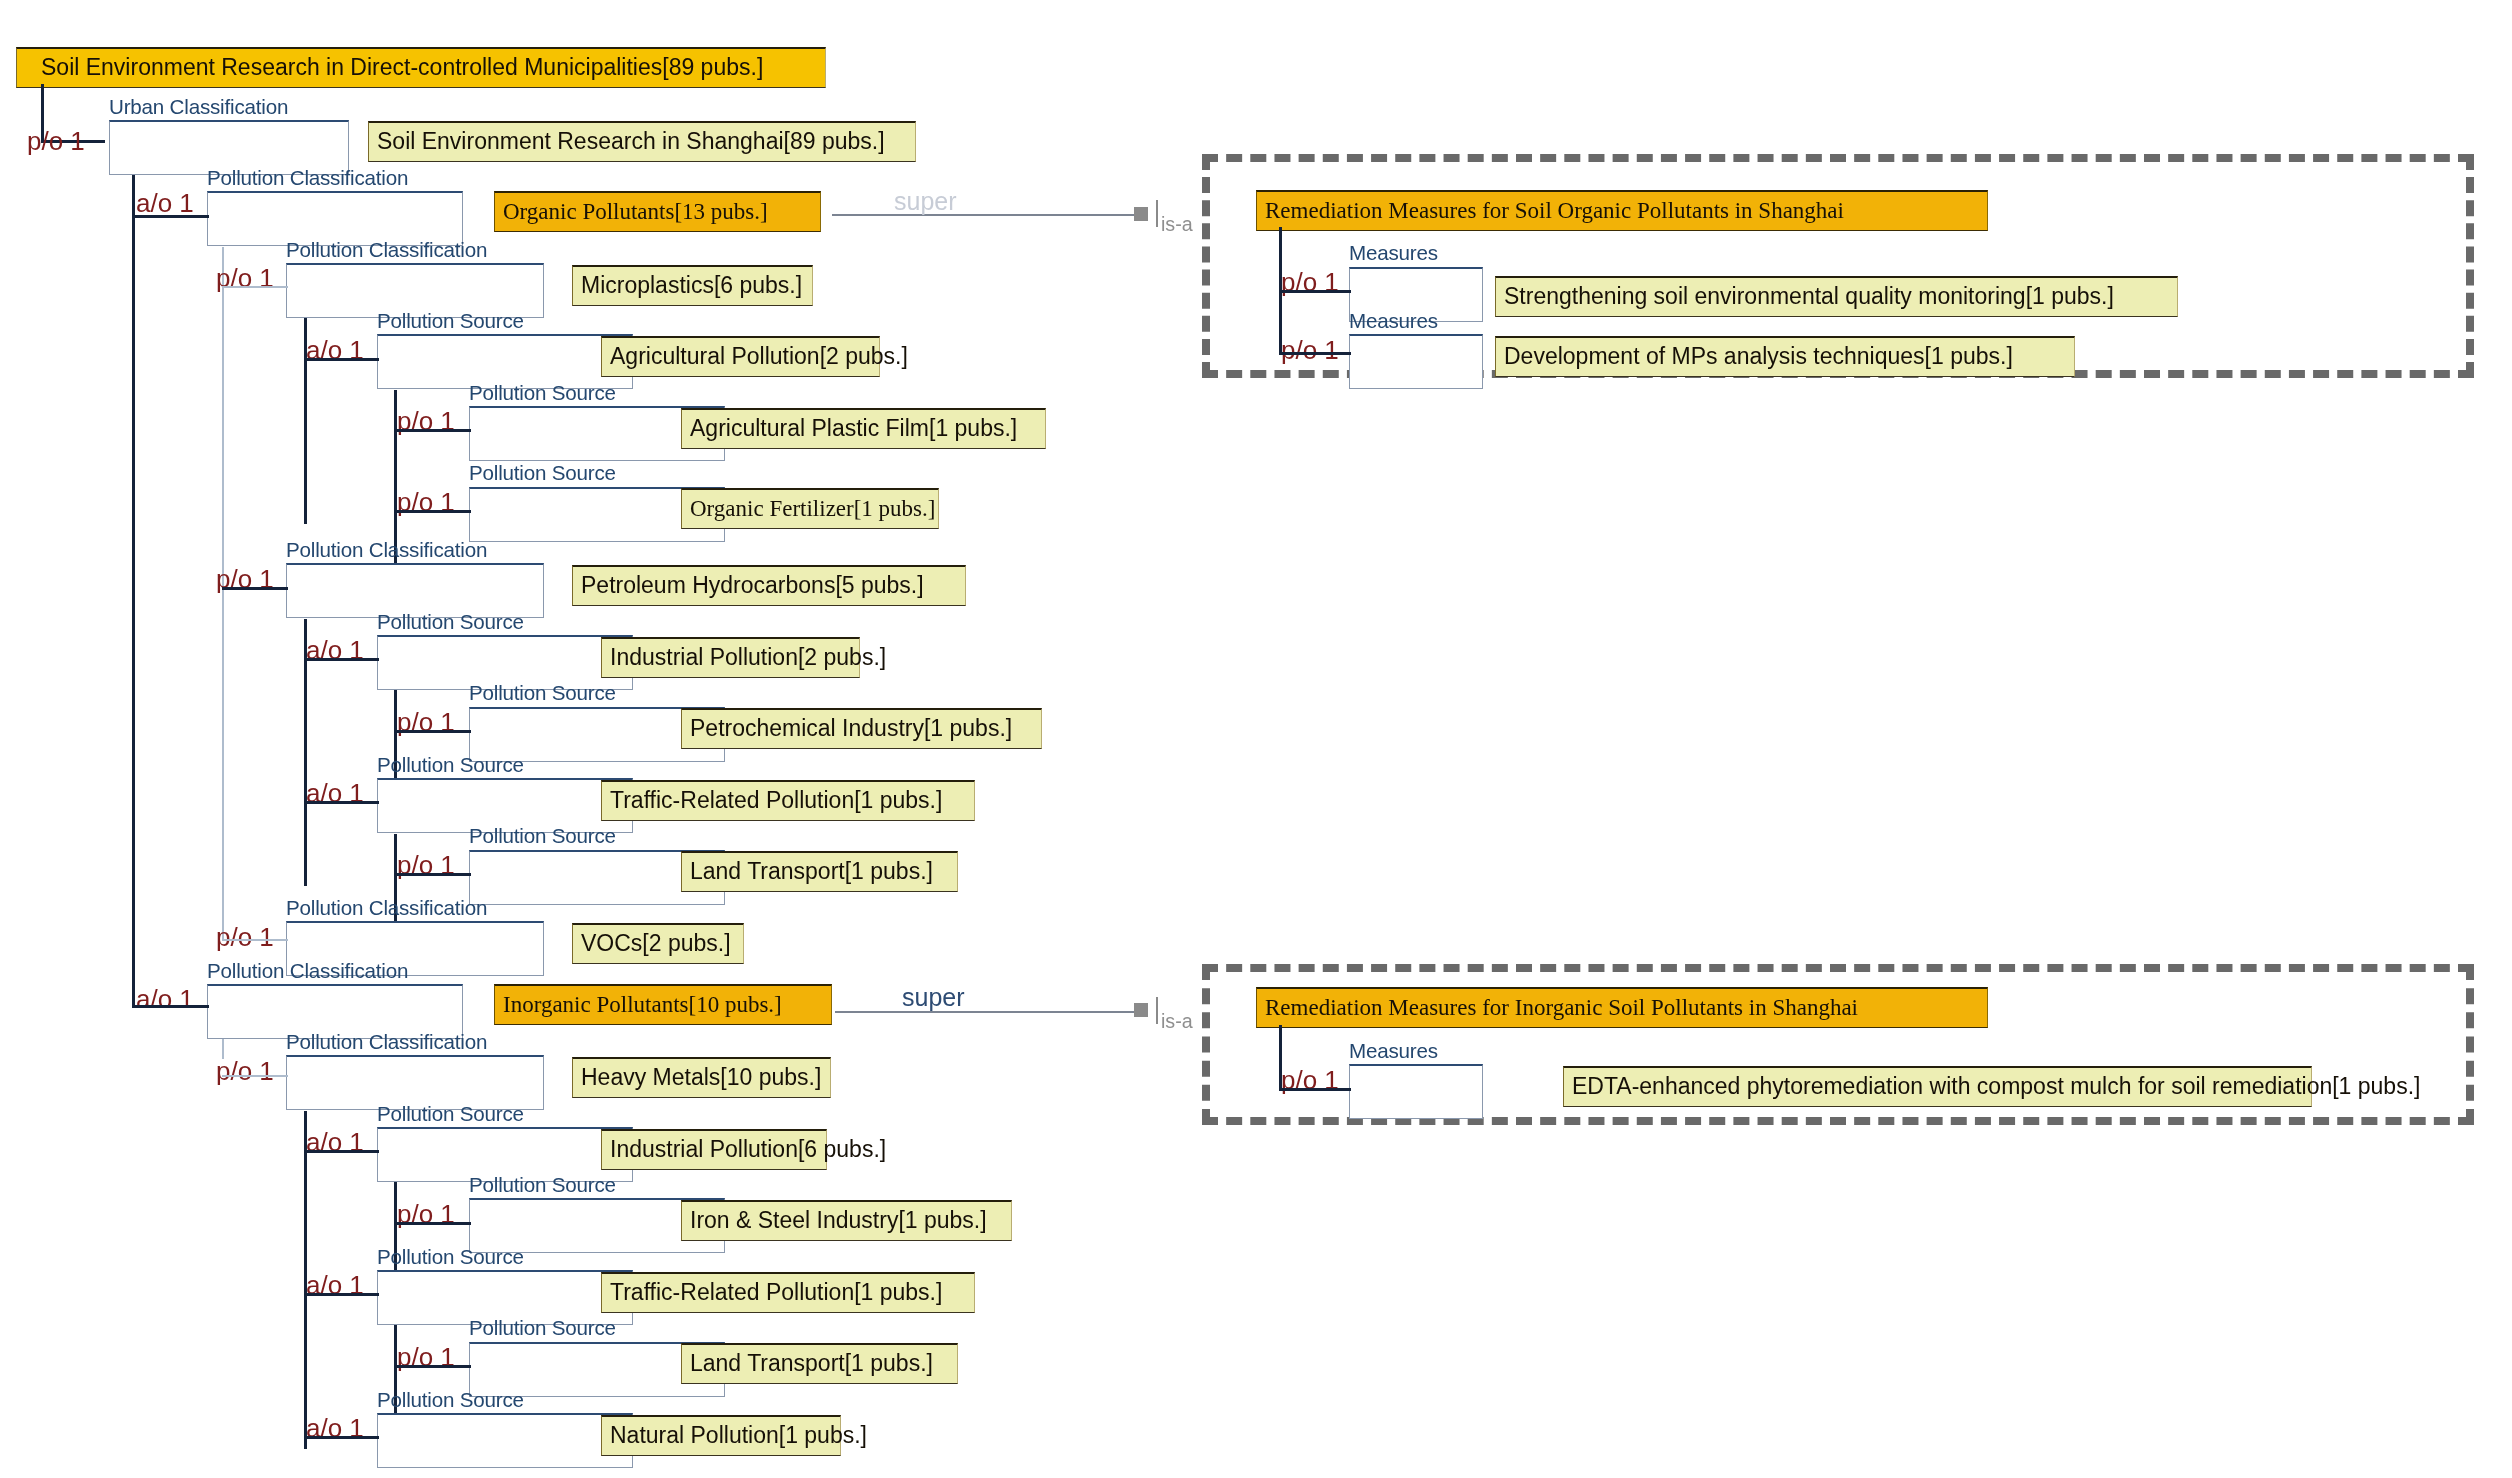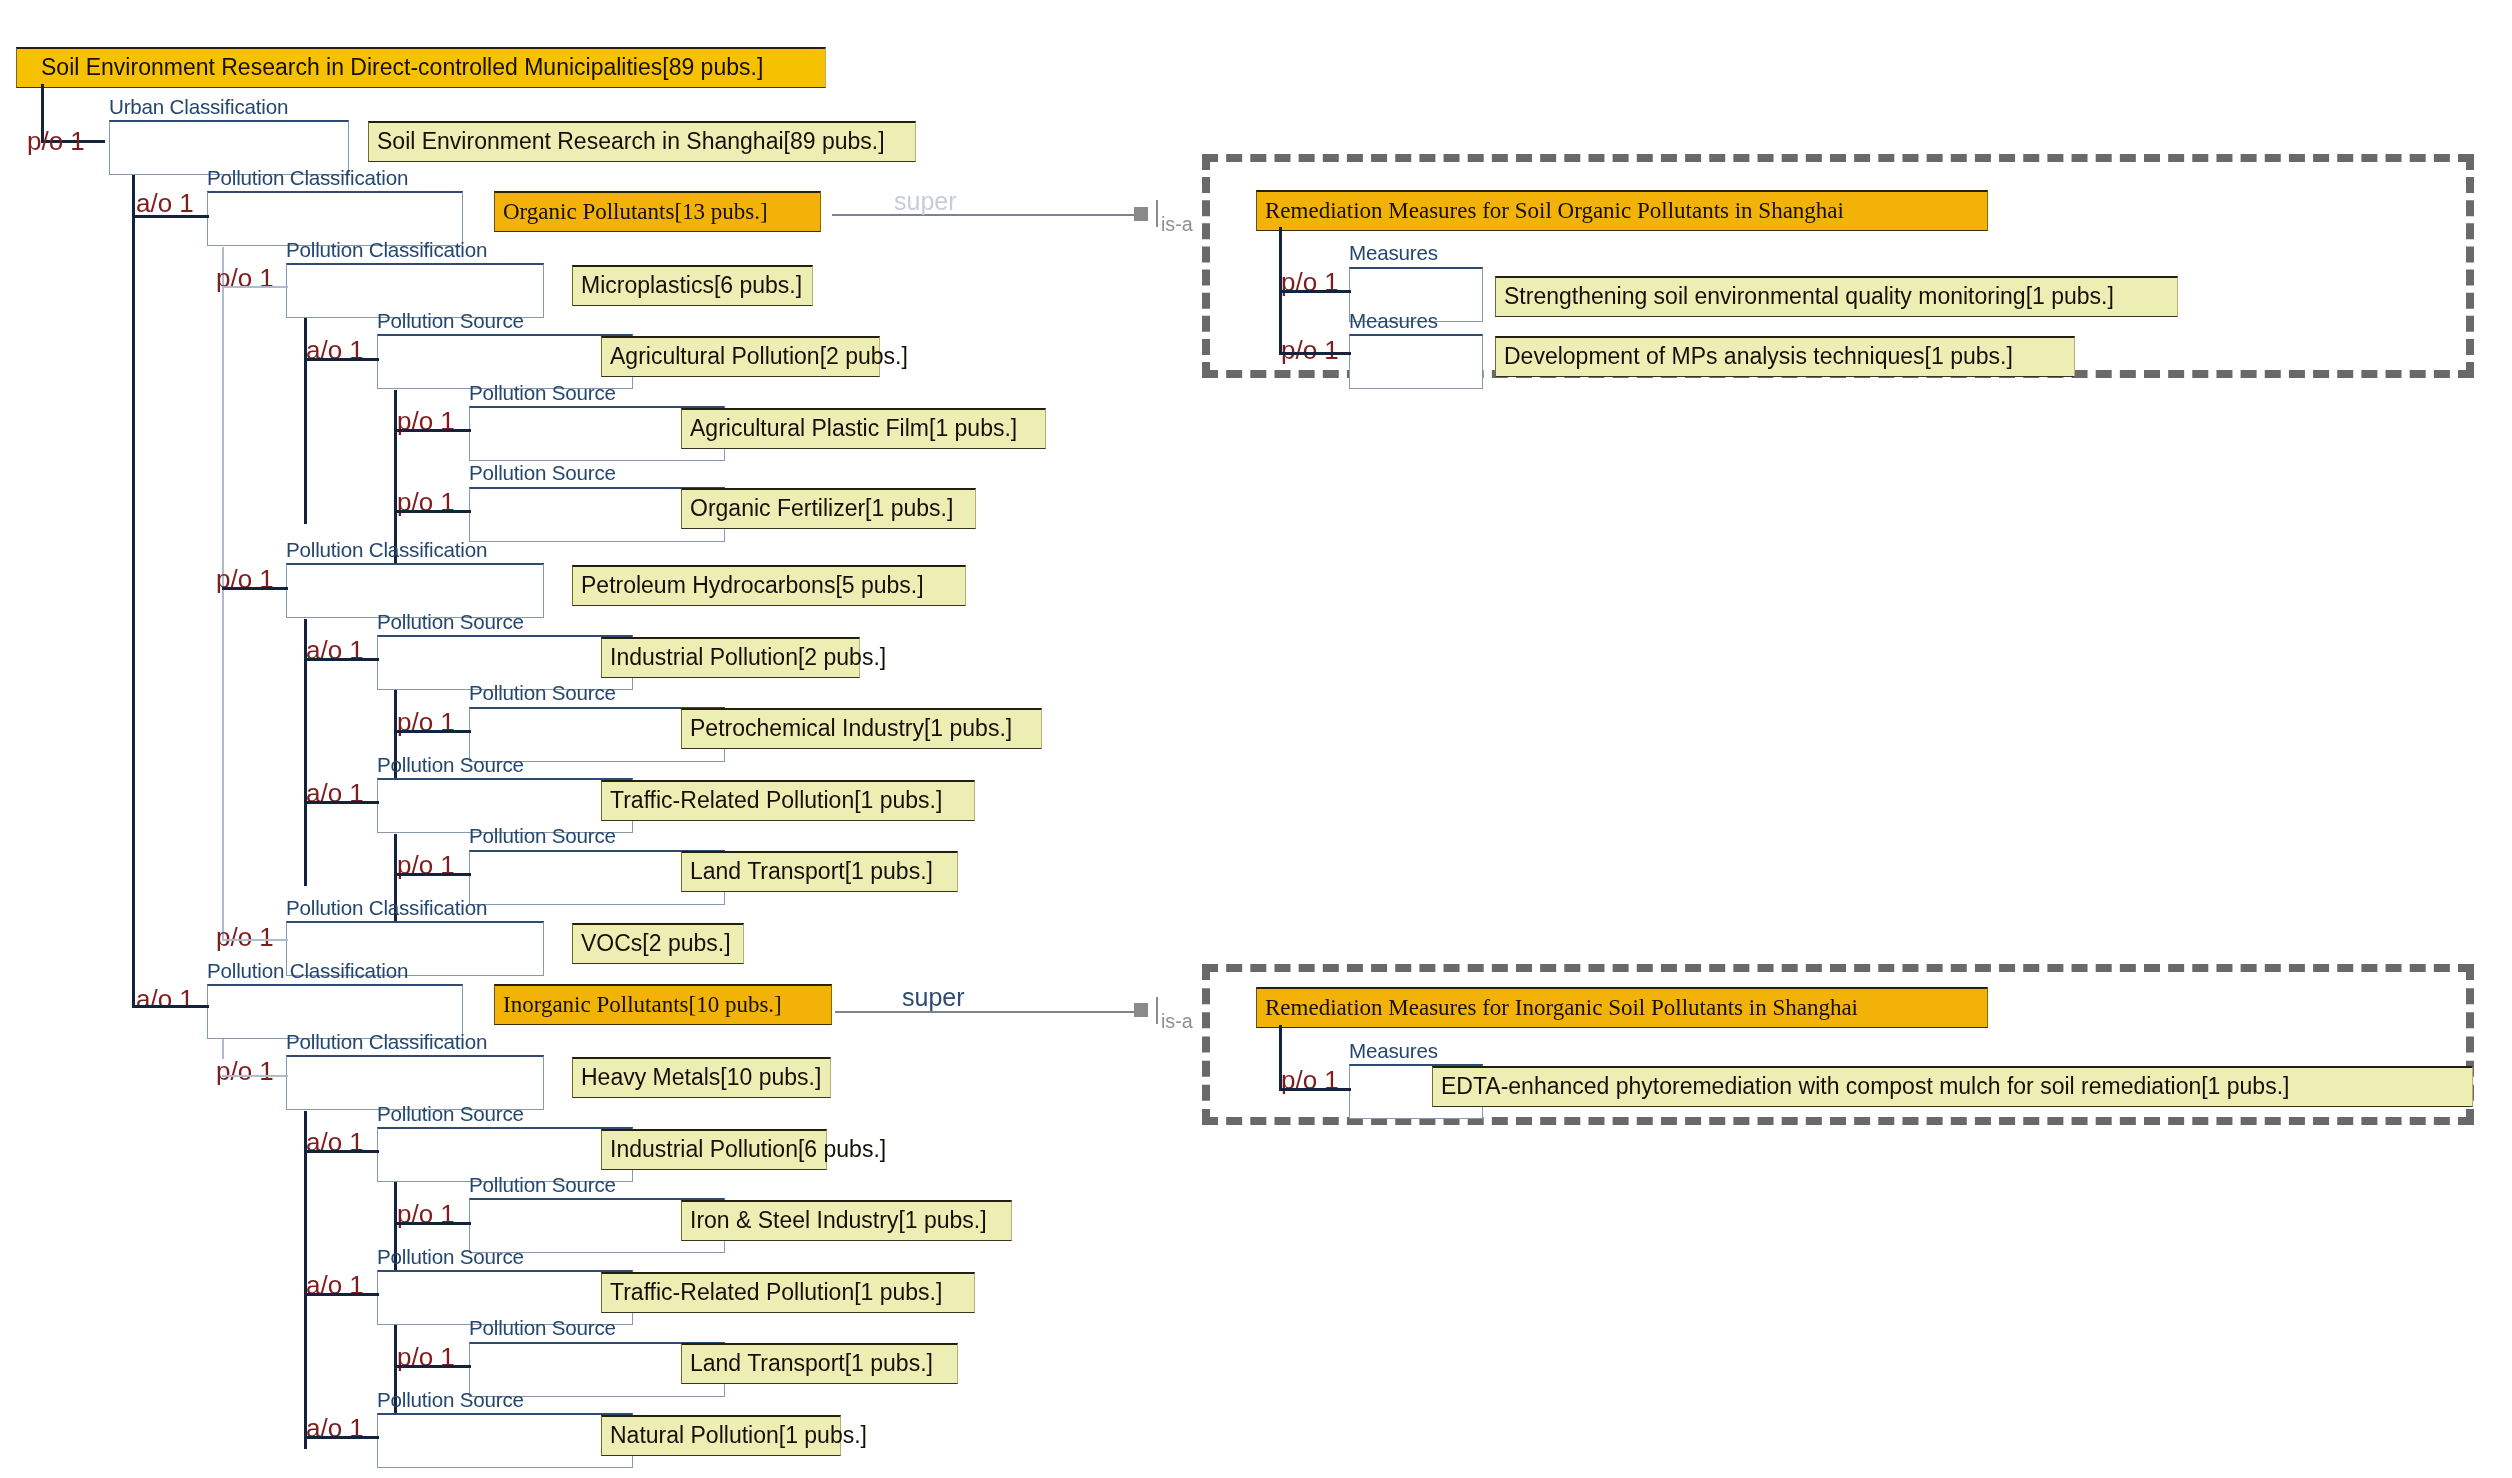--- a/index.html
+++ b/index.html
@@ -90,21 +90,21 @@
   <div class="slot-cap" style="left:469px;top:383px;">Pollution Source</div>
   <div class="slot" style="left:469px;top:406px;width:256px;height:55px;"></div>
   <div class="mult" style="left:397px;top:411px;">p/o 1</div>
   <div class="hline" style="left:394px;top:429px;width:77px;"></div>
   <div class="chip pale" style="left:681px;top:408px;width:365px;">Agricultural Plastic Film[1 pubs.]</div>
 
   <div class="slot-cap" style="left:469px;top:463px;">Pollution Source</div>
   <div class="slot" style="left:469px;top:487px;width:256px;height:55px;"></div>
   <div class="mult" style="left:397px;top:492px;">p/o 1</div>
   <div class="hline" style="left:394px;top:510px;width:77px;"></div>
-  <div class="chip pale" style="left:681px;top:488px;width:295px;">Organic Fertilizer[1 pubs.]</div>
+  <div class="chip pale" style="left:681px;top:488px;width:258px;font-family:Liberation Serif, serif;">Organic Fertilizer[1 pubs.]</div>
 
   <div class="slot-cap" style="left:286px;top:540px;">Pollution Classification</div>
   <div class="slot" style="left:286px;top:563px;width:258px;height:55px;"></div>
   <div class="mult" style="left:216px;top:569px;">p/o 1</div>
   <div class="hline" style="left:222px;top:587px;width:66px;"></div>
   <div class="chip pale" style="left:572px;top:565px;width:394px;">Petroleum Hydrocarbons[5 pubs.]</div>
 
   <div class="vline" style="left:304px;top:619px;height:267px;"></div>
 
   <div class="slot-cap" style="left:377px;top:612px;">Pollution Source</div>
@@ -220,16 +220,16 @@
   <div class="isa-lbl" style="left:1161px;top:1012px;">is-a</div>
 
   <div class="panel" style="left:1202px;top:964px;width:1272px;height:161px;"></div>
   <div class="chip gold" style="left:1256px;top:987px;width:732px;">Remediation Measures for Inorganic Soil Pollutants in Shanghai</div>
   <div class="vline" style="left:1279px;top:1025px;height:64px;"></div>
 
   <div class="slot-cap" style="left:1349px;top:1041px;">Measures</div>
   <div class="slot" style="left:1349px;top:1064px;width:134px;height:55px;"></div>
   <div class="mult" style="left:1281px;top:1070px;">p/o 1</div>
   <div class="hline" style="left:1279px;top:1088px;width:72px;"></div>
-  <div class="chip pale" style="left:1432px;top:1066px;width:1041px;">EDTA-enhanced phytoremediation with compost mulch for soil remediation[1 pubs.]</div>
+  <div class="chip pale" style="left:1563px;top:1066px;width:749px;">EDTA-enhanced phytoremediation with compost mulch for soil remediation[1 pubs.]</div>
 
 </div>
 
 
 </body></html>

